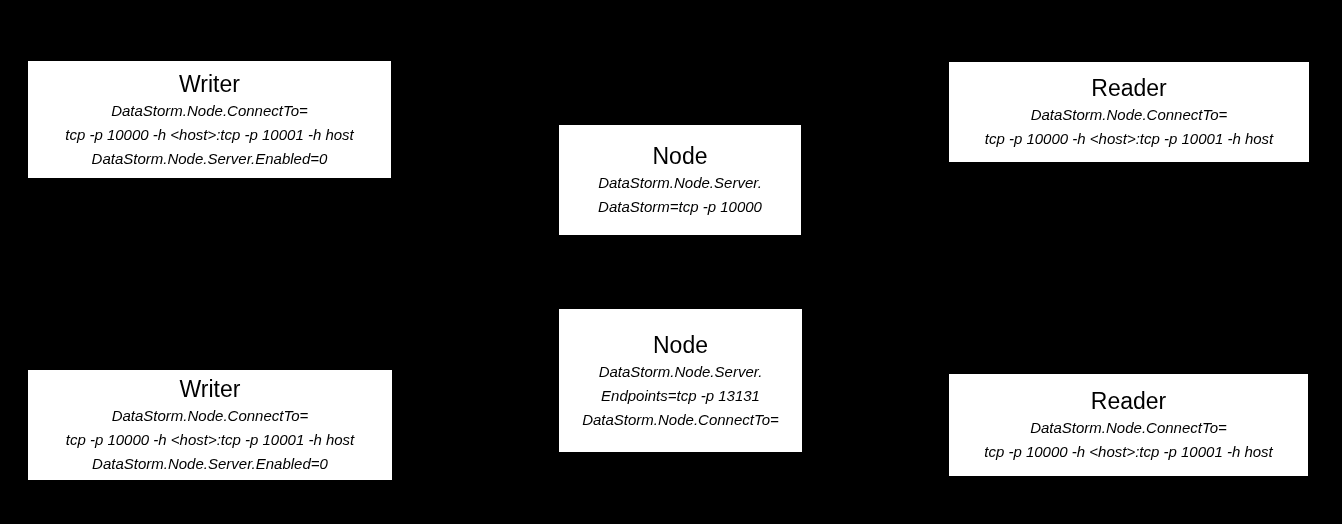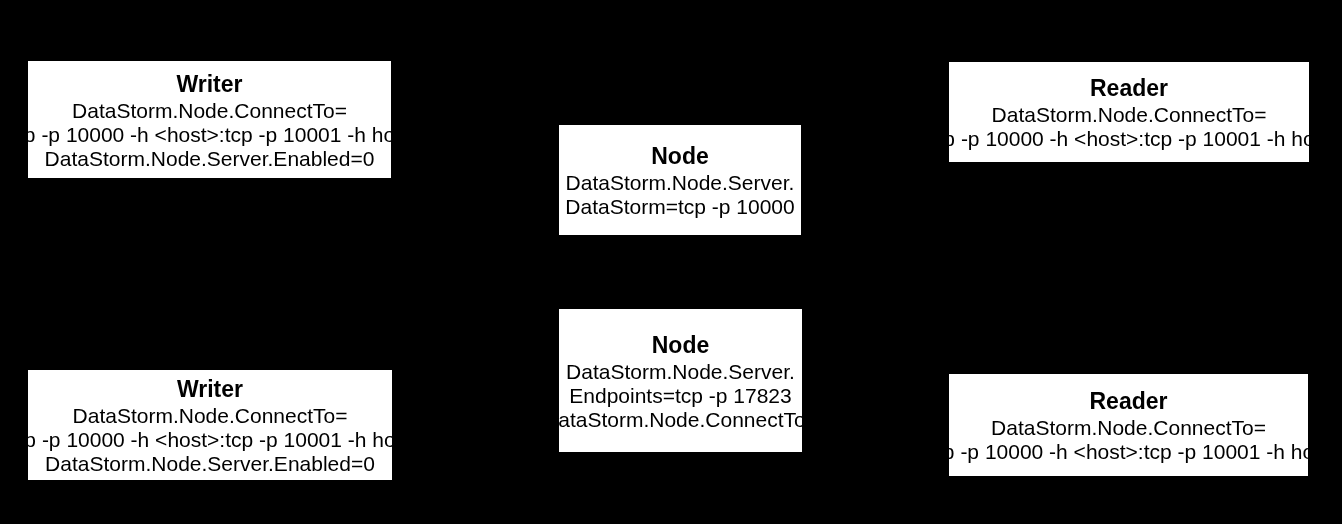--- a/index.html
+++ b/index.html
@@ -21,28 +21,29 @@
     background: #ffffff;
     border: 1px solid #000000;
     color: #000000;
     display: flex;
     flex-direction: column;
     justify-content: center;
     align-items: center;
     text-align: center;
   }
   .box-title {
-    font-weight: bold;
+    font-weight: normal;
     font-style: normal;
     font-size: 23px;
     line-height: 30px;
     white-space: nowrap;
   }
   .box-line {
-    font-size: 21px;
+    font-style: italic;
+    font-size: 15px;
     line-height: 24px;
     white-space: nowrap;
   }
   
   .b-writer-top   { left: 27px;  top: 60px;  width: 365px; height: 119px; }
   .b-node-top     { left: 558px; top: 124px; width: 244px; height: 112px; }
   .b-reader-top   { left: 948px; top: 61px;  width: 362px; height: 102px; }
   .b-node-bottom  { left: 558px; top: 308px; width: 245px; height: 145px; }
   .b-writer-bottom{ left: 27px;  top: 369px; width: 366px; height: 112px; }
   .b-reader-bottom{ left: 948px; top: 373px; width: 361px; height: 104px; }
@@ -67,21 +68,21 @@
 
   <div class="box b-reader-top">
     <div class="box-title">Reader</div>
     <div class="box-line">DataStorm.Node.ConnectTo=</div>
     <div class="box-line">tcp -p 10000 -h &lt;host&gt;:tcp -p 10001 -h host</div>
   </div>
 
   <div class="box b-node-bottom">
     <div class="box-title">Node</div>
     <div class="box-line">DataStorm.Node.Server.</div>
-    <div class="box-line">Endpoints=tcp -p 17823</div>
+    <div class="box-line">Endpoints=tcp -p 13131</div>
     <div class="box-line">DataStorm.Node.ConnectTo=</div>
   </div>
 
   <div class="box b-writer-bottom">
     <div class="box-title">Writer</div>
     <div class="box-line">DataStorm.Node.ConnectTo=</div>
     <div class="box-line">tcp -p 10000 -h &lt;host&gt;:tcp -p 10001 -h host</div>
     <div class="box-line">DataStorm.Node.Server.Enabled=0</div>
   </div>
 

